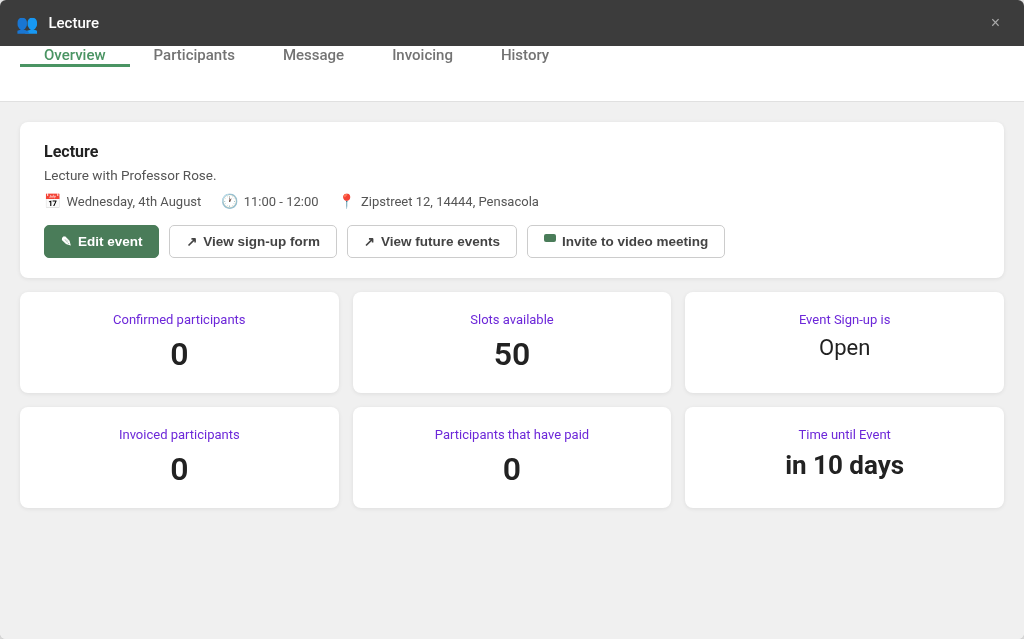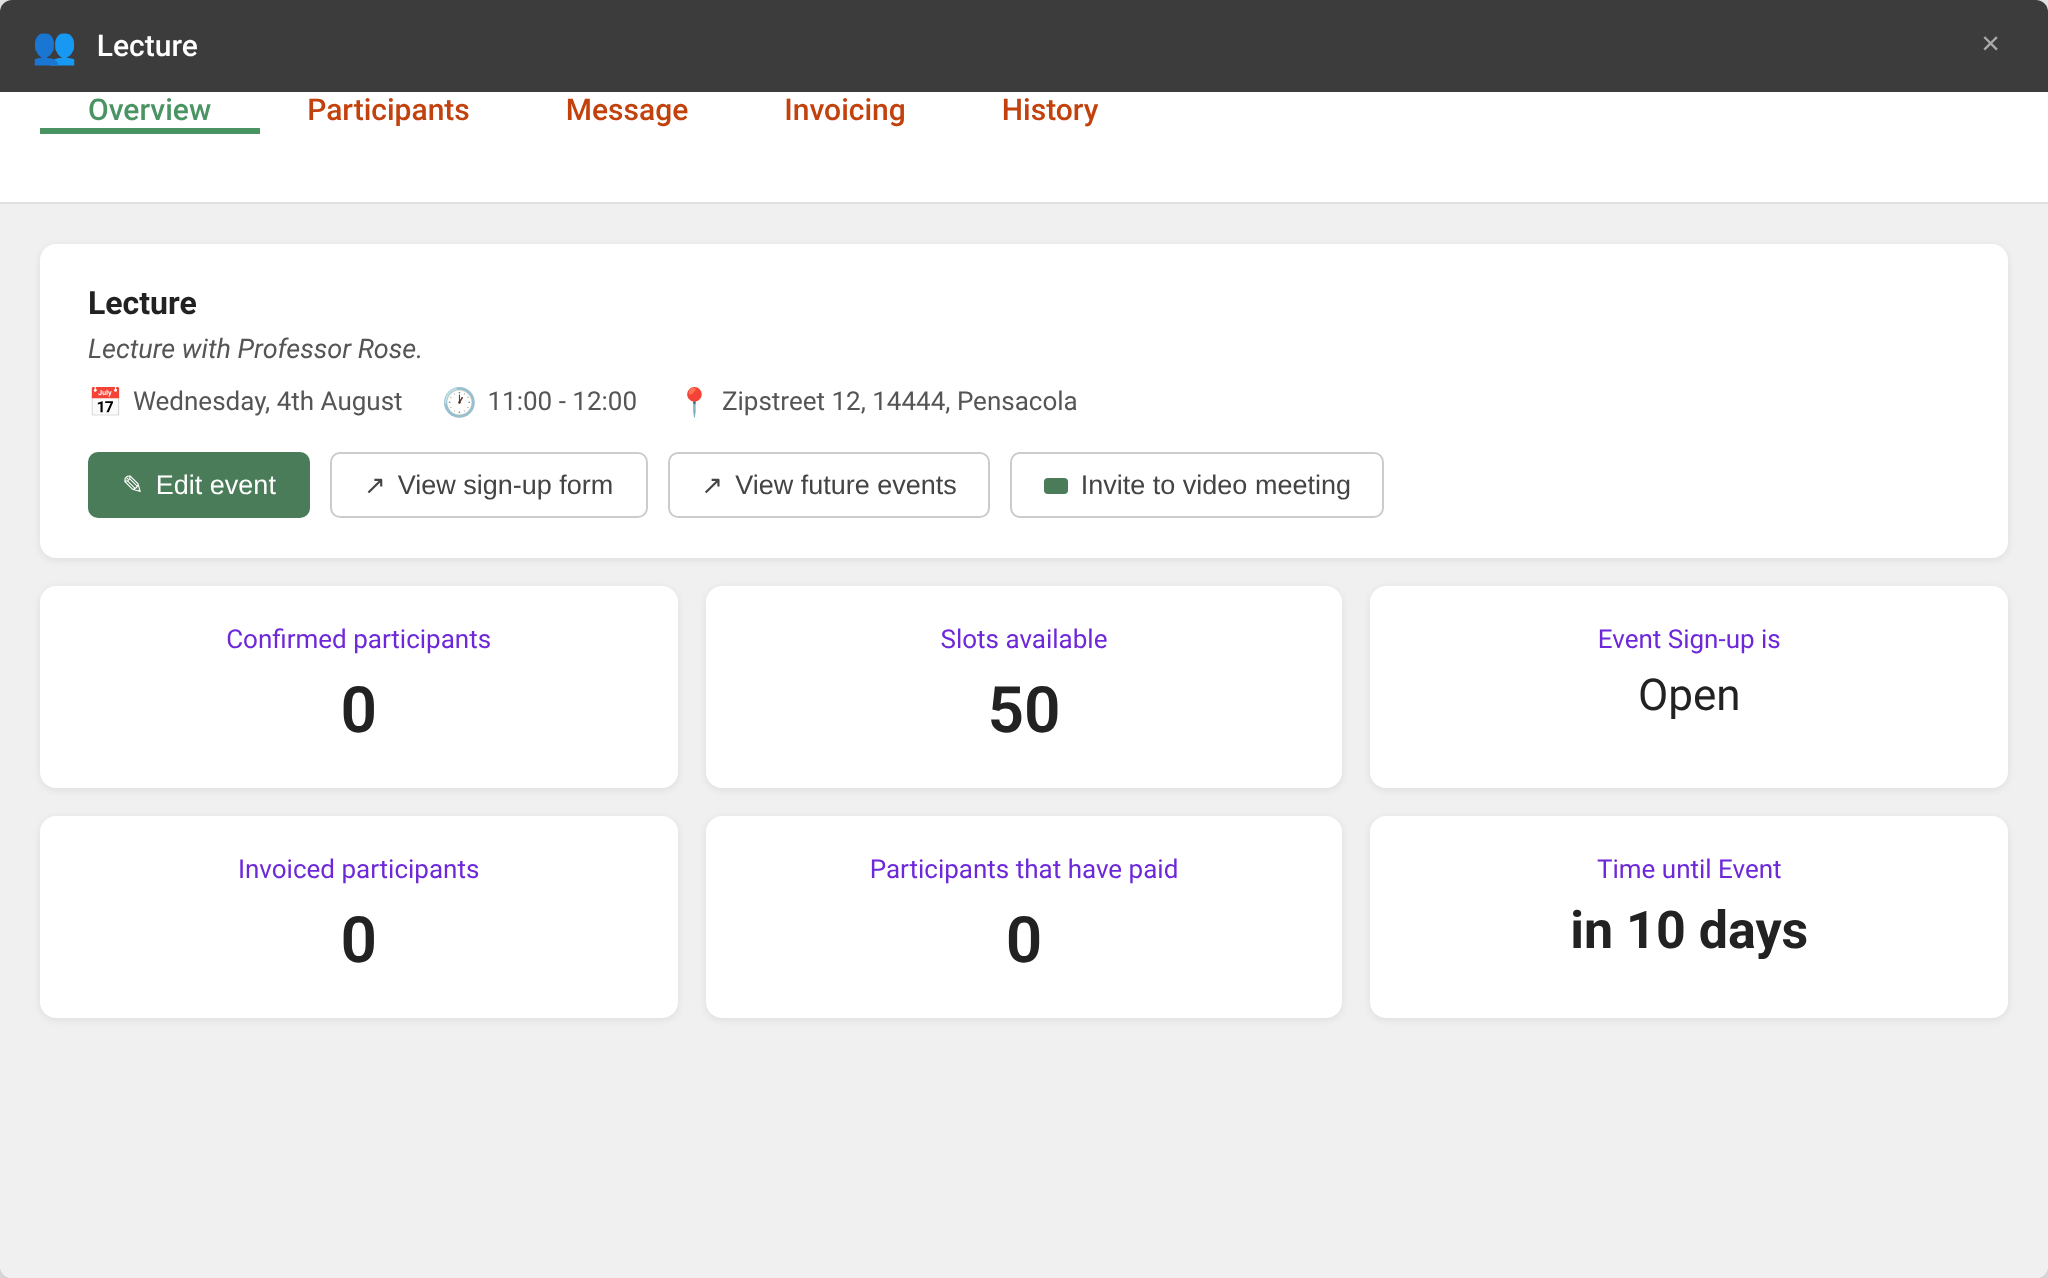--- a/index.html
+++ b/index.html
@@ -61,21 +61,21 @@
       padding: 0 20px;
       height: 56px;
       flex-shrink: 0;
     }
     .tab {
       display: flex;
       align-items: center;
       padding: 0 24px;
       font-size: 15px;
       font-weight: 500;
-      color: #c2410c;
+      color: #737373;
       cursor: pointer;
       border-bottom: 3px solid transparent;
       margin-bottom: -1px;
       text-decoration: none;
     }
     .tab.active {
       color: #4a9463;
       border-bottom: 3px solid #4a9463;
     }
     .content {
@@ -95,21 +95,20 @@
     .event-title {
       font-size: 16px;
       font-weight: 700;
       color: #222;
       margin-bottom: 6px;
     }
     .event-desc {
       font-size: 13.5px;
       color: #555;
       margin-bottom: 10px;
-      font-style: italic;
     }
     .event-meta {
       display: flex;
       align-items: center;
       gap: 20px;
       font-size: 13px;
       color: #555;
       margin-bottom: 16px;
     }
     .event-meta-item {
@@ -121,26 +120,25 @@
       font-size: 14px;
       color: #666;
     }
     .event-actions {
       display: flex;
       gap: 10px;
       flex-wrap: wrap;
     }
     .btn {
       display: inline-flex;
-      align-items: center;
       gap: 6px;
       padding: 8px 16px;
       border-radius: 5px;
       font-size: 13.5px;
-      font-weight: 400;
+      font-weight: 700;
       cursor: pointer;
       border: 1px solid transparent;
       white-space: nowrap;
     }
     .btn-primary {
       background: #4a7c59;
       color: #fff;
       border-color: #4a7c59;
     }
     .btn-outline {

